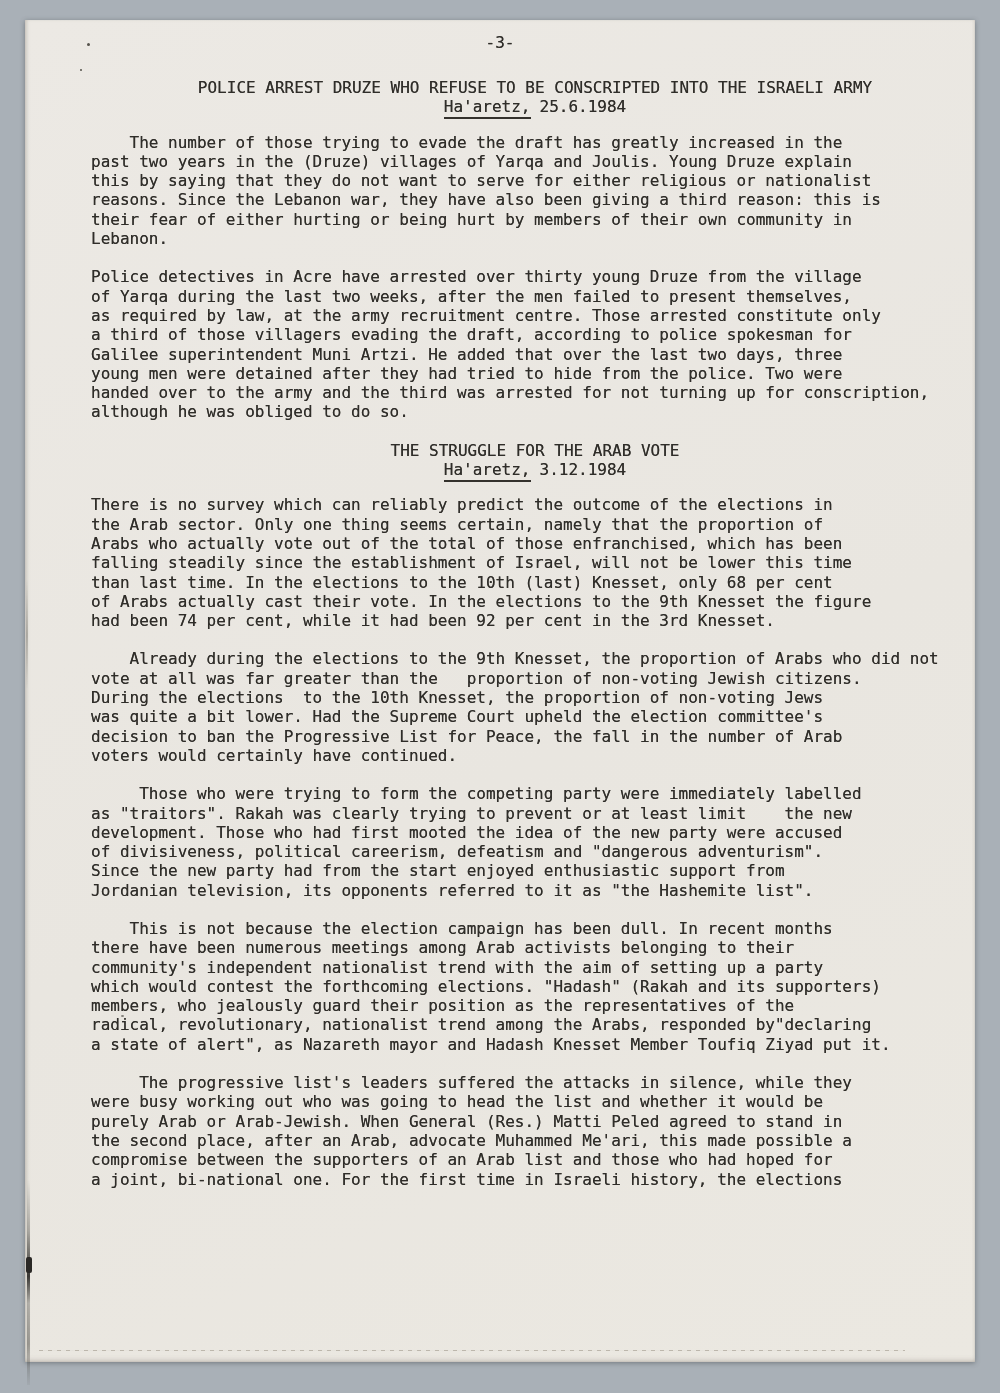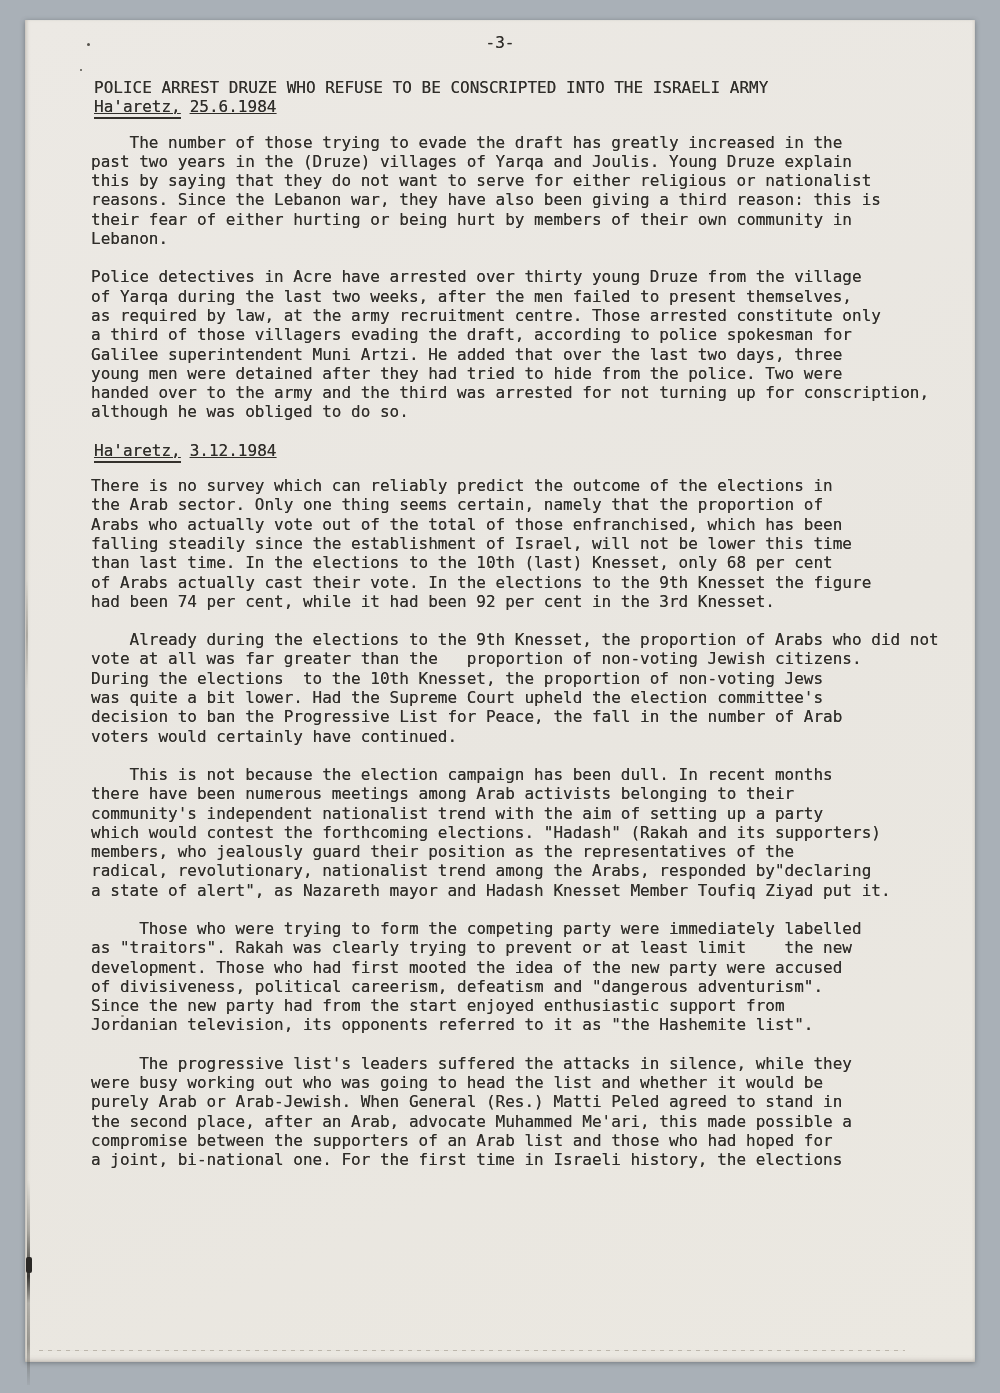--- a/index.html
+++ b/index.html
@@ -27,24 +27,24 @@
     text-shadow: 0 0 0.5px rgba(47,45,41,0.75);
   }
   .page-number {
     position: absolute; left: 0; right: 0; top: 13px;
     text-align: center;
   }
   .content {
     position: absolute; left: 66px; top: 58px; right: 8px;
   }
   .para { white-space: pre; margin: 0 0 19px 0; }
-  .section-head { margin: 0 0 16px 3px; }
+  .section-head { margin: 0 0 16px 12px; text-align: center; }
   .section-head.s2 { margin-top: 5px; }
   .head-title { white-space: pre; }
-  .cite-line { white-space: pre; text-decoration: underline; }
+  .cite-line { white-space: pre; }
   .cite-src { border-bottom: 2px solid #34312c; padding-bottom: 1px; }
   .cite-date { margin-left: 9px; }
 
   
   .smudge-left {
     position: absolute; left: 2px; top: 1160px;
     width: 3px; height: 205px;
     background: linear-gradient(to bottom,
       rgba(60,58,52,0) 0%,
       rgba(60,58,52,0.35) 25%,
@@ -101,49 +101,50 @@
     <div class="para">Police detectives in Acre have arrested over thirty young Druze from the village
 of Yarqa during the last two weeks, after the men failed to present themselves,
 as required by law, at the army recruitment centre. Those arrested constitute only
 a third of those villagers evading the draft, according to police spokesman for
 Galilee superintendent Muni Artzi. He added that over the last two days, three
 young men were detained after they had tried to hide from the police. Two were
 handed over to the army and the third was arrested for not turning up for conscription,
 although he was obliged to do so.</div>
 
     <div class="section-head s2">
+      <div class="head-title">THE STRUGGLE FOR THE ARAB VOTE</div>
       <div class="cite-line"><span class="cite-src">Ha'aretz,</span><span class="cite-date">3.12.1984</span></div>
     </div>
 
     <div class="para">There is no survey which can reliably predict the outcome of the elections in
 the Arab sector. Only one thing seems certain, namely that the proportion of
 Arabs who actually vote out of the total of those enfranchised, which has been
 falling steadily since the establishment of Israel, will not be lower this time
 than last time. In the elections to the 10th (last) Knesset, only 68 per cent
 of Arabs actually cast their vote. In the elections to the 9th Knesset the figure
 had been 74 per cent, while it had been 92 per cent in the 3rd Knesset.</div>
     <div class="para">    Already during the elections to the 9th Knesset, the proportion of Arabs who did not
 vote at all was far greater than the   proportion of non-voting Jewish citizens.
 During the elections  to the 10th Knesset, the proportion of non-voting Jews
 was quite a bit lower. Had the Supreme Court upheld the election committee's
 decision to ban the Progressive List for Peace, the fall in the number of Arab
 voters would certainly have continued.</div>
+    <div class="para">     Those who were trying to form the competing party were immediately labelled
+as "traitors". Rakah was clearly trying to prevent or at least limit    the new
+development. Those who had first mooted the idea of the new party were accused
+of divisiveness, political careerism, defeatism and "dangerous adventurism".
+Since the new party had from the start enjoyed enthusiastic support from
+Jordanian television, its opponents referred to it as "the Hashemite list".</div>
     <div class="para">    This is not because the election campaign has been dull. In recent months
 there have been numerous meetings among Arab activists belonging to their
 community's independent nationalist trend with the aim of setting up a party
 which would contest the forthcoming elections. "Hadash" (Rakah and its supporters)
 members, who jealously guard their position as the representatives of the
 radical, revolutionary, nationalist trend among the Arabs, responded by"declaring
 a state of alert", as Nazareth mayor and Hadash Knesset Member Toufiq Ziyad put it.</div>
-    <div class="para">     Those who were trying to form the competing party were immediately labelled
-as "traitors". Rakah was clearly trying to prevent or at least limit    the new
-development. Those who had first mooted the idea of the new party were accused
-of divisiveness, political careerism, defeatism and "dangerous adventurism".
-Since the new party had from the start enjoyed enthusiastic support from
-Jordanian television, its opponents referred to it as "the Hashemite list".</div>
     <div class="para">     The progressive list's leaders suffered the attacks in silence, while they
 were busy working out who was going to head the list and whether it would be
 purely Arab or Arab-Jewish. When General (Res.) Matti Peled agreed to stand in
 the second place, after an Arab, advocate Muhammed Me'ari, this made possible a
 compromise between the supporters of an Arab list and those who had hoped for
 a joint, bi-national one. For the first time in Israeli history, the elections</div>
 
   </div>
 
   <div class="smudge-left"></div>

